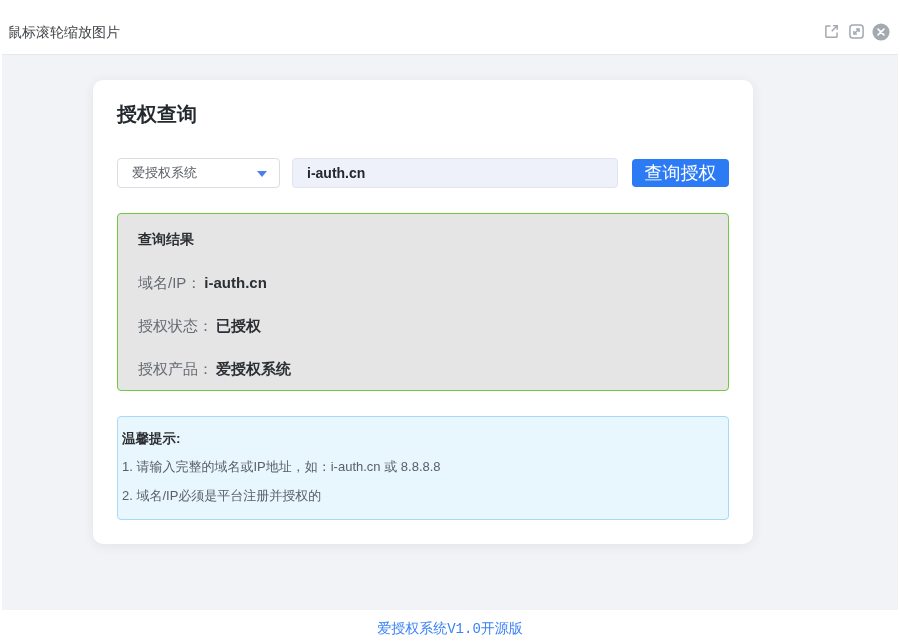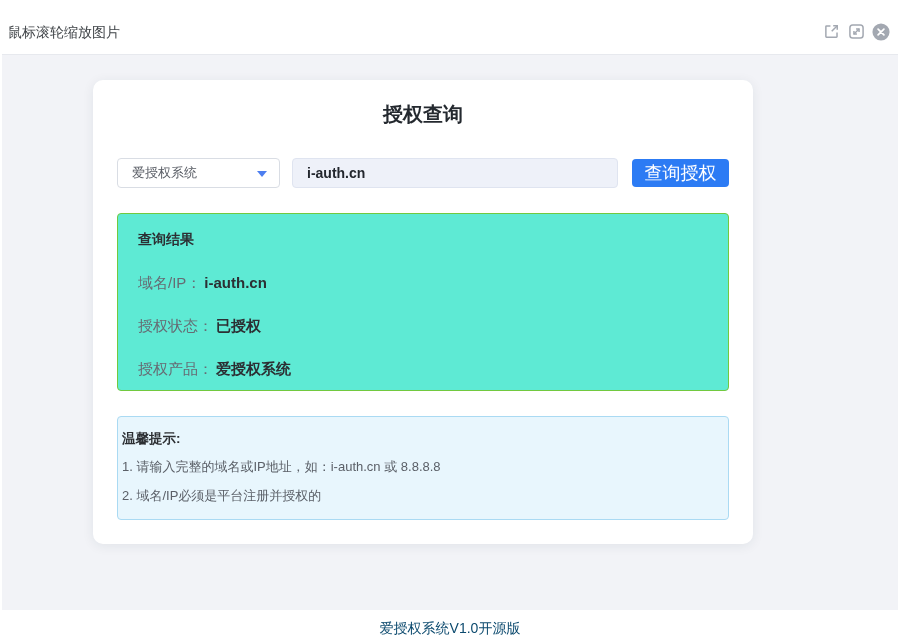--- a/index.html
+++ b/index.html
@@ -18,57 +18,57 @@
 
   
   .viewer { position:absolute; top:54px; left:2px; width:896px; height:556px;
     background:#f2f3f7; border-top:1px solid #e7e9ee; }
 
   
   .card { position:absolute; left:91px; top:25px; width:660px;
     background:#ffffff; border-radius:10px;
     box-shadow:0 2px 12px rgba(31,45,61,.08); padding:20px 24px 24px 24px; }
   .card-title { font-size:20px; line-height:28px; font-weight:bold;
-    color:#24292f; text-align:center; }
+    color:#24292f; }
 
   
   .form-row { display:flex; align-items:center; margin-top:30px; }
   .select { position:relative; width:163px; height:30px; background:#ffffff;
     border:1px solid #d9dde4; border-radius:4px; display:flex;
     align-items:center; padding:0 26px 0 14px; cursor:pointer;
     font-size:13px; color:#5a5e66; }
   .caret { position:absolute; right:12px; top:12px; width:0; height:0;
     border-left:5px solid transparent; border-right:5px solid transparent;
     border-top:6px solid #4d7ef0; }
   .domain-input { flex:1; height:30px; margin-left:12px; background:#eef1f9;
     border:1px solid #dfe4f0; border-radius:4px; padding:0 14px;
     font-size:14px; font-weight:bold; color:#23272e;
     font-family:"Liberation Sans","DejaVu Sans",sans-serif; outline:none; }
   .query-btn { width:97px; height:28px; margin-left:14px; background:#2c7bf4;
     border:none; border-radius:4px; color:#ffffff; font-size:18px;
     cursor:pointer; font-family:"Liberation Sans","DejaVu Sans",sans-serif; }
 
   
-  .result-box { margin-top:25px; background:#5eead4; border:1px solid #72c93f;
+  .result-box { margin-top:25px; background:#e5e5e5; border:1px solid #72c93f;
     border-radius:4px; padding:15px 20px 12px 20px; }
   .box-title { font-size:14px; line-height:20px; font-weight:bold; color:#2c2f33; }
   .result-row { margin-top:24px; font-size:15px; line-height:19px; }
   .result-row .lbl { color:#666b73; }
   .result-row .val { color:#2c2f33; font-weight:bold; margin-left:3px; }
 
   
   .tips-box { margin-top:25px; background:#e8f6fd; border:1px solid #aadaf3;
     border-radius:4px; padding:12px 4px; }
   .tips-box .box-title { font-size:13.5px; }
   .tip-item { margin-top:6px; font-size:13px; line-height:23px; color:#5b6068; }
 
   
   .footer { position:absolute; top:610px; left:0; width:900px; height:31px;
     background:#ffffff; text-align:center; padding-top:9px; }
-  .footer span { font-size:14px; color:#0c4a6e; }
+  .footer span { font-size:14px; color:#3b82f6;font-family:Liberation Mono, monospace; }
 </style>
 </head>
 <body>
 
 <div class="stage">
 
   <header class="topbar">
     <span class="hint">鼠标滚轮缩放图片</span>
     <div class="topbar-icons">
       <span class="tool-icon">

